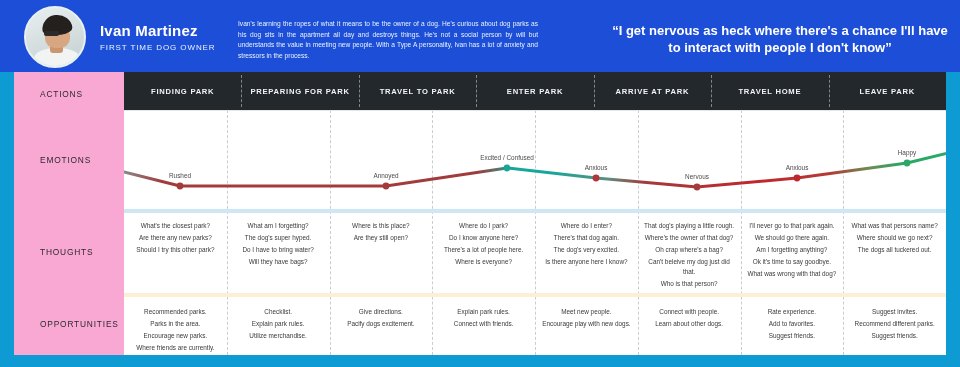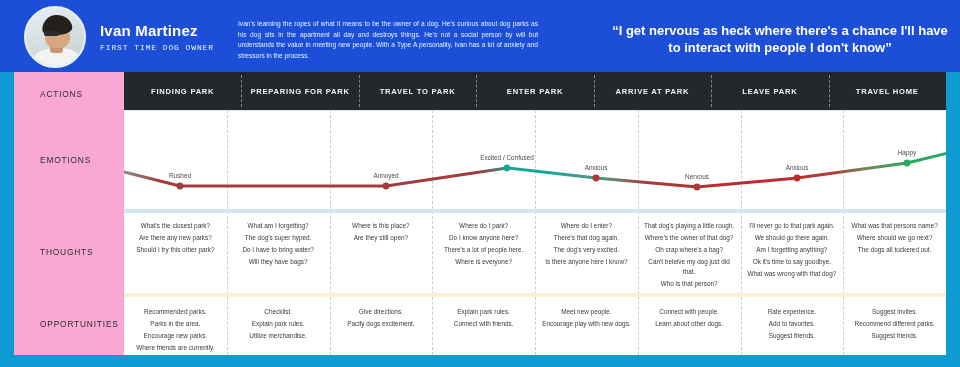--- a/index.html
+++ b/index.html
@@ -95,21 +95,20 @@
     font-size: 15px;
     font-weight: bold;
     letter-spacing: 0.2px;
     line-height: 18px;
   }
   .persona-role {
     font-size: 8px;
     letter-spacing: 0.9px;
     margin-top: 3px;
     color: #eaf6fb;
-    font-family: Liberation Mono, monospace;
   }
   .persona-desc {
     position: absolute;
     left: 238px; top: 19px;
     width: 300px;
     font-size: 6.6px;
     line-height: 10.5px;
     color: #e7f4fa;
     text-align: justify;
   }
@@ -287,22 +286,22 @@
       <div class="row-label rl-thoughts">THOUGHTS</div>
       <div class="row-label rl-opportunities">OPPORTUNITIES</div>
     </div>
 
     <div class="actions-band" id="actions-band">
         <div class="action-cell">FINDING PARK</div>
         <div class="action-cell">PREPARING FOR PARK</div>
         <div class="action-cell">TRAVEL TO PARK</div>
         <div class="action-cell">ENTER PARK</div>
         <div class="action-cell">ARRIVE AT PARK</div>
+        <div class="action-cell">TRAVEL HOME</div>
         <div class="action-cell">LEAVE PARK</div>
-        <div class="action-cell">TRAVEL HOME</div>
       </div>
 
     <div class="vlines" id="vlines">
         <div class="vcell"></div>
         <div class="vcell"></div>
         <div class="vcell"></div>
         <div class="vcell"></div>
         <div class="vcell"></div>
         <div class="vcell"></div>
         <div class="vcell"></div>

